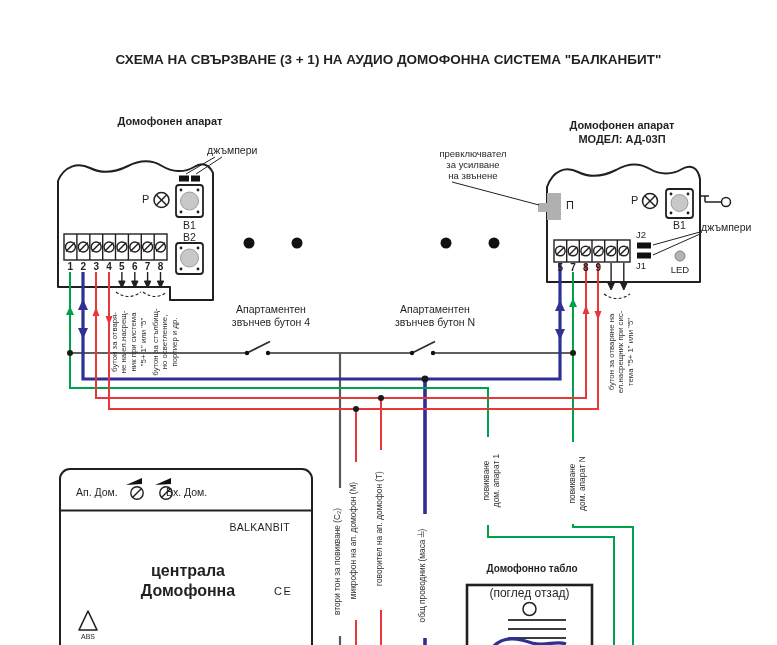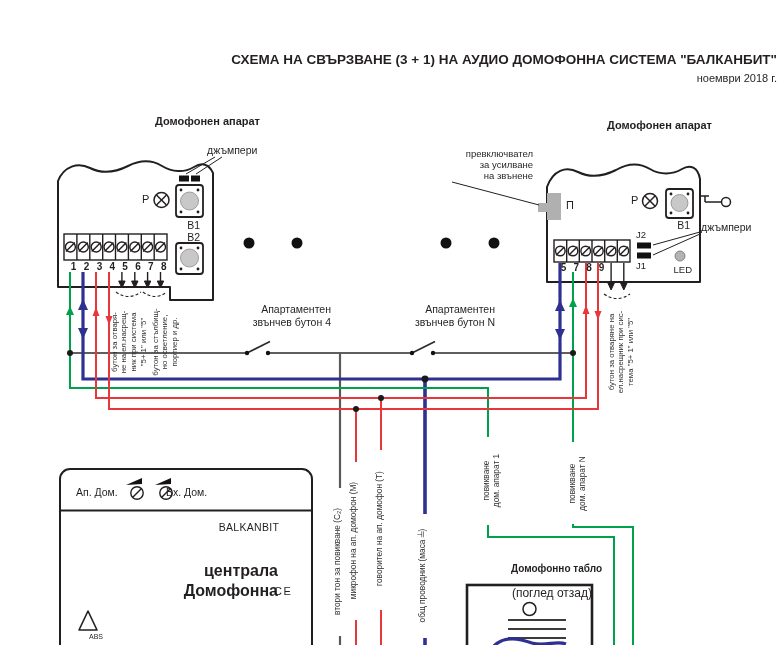--- a/index.html
+++ b/index.html
@@ -1,19 +1,19 @@
 <!DOCTYPE html>
 <html><head>
 <meta charset="utf-8">
 <style>
   html,body{margin:0;padding:0;background:#fff;}
   #canvas{position:relative;width:777px;height:645px;overflow:hidden;background:#fff;
           font-family:"Liberation Sans","DejaVu Sans",sans-serif;color:#231f20;}
   .abs{position:absolute;}
-  .ctr{text-align:right;}
+  .ctr{text-align:center;}
   .bold{font-weight:bold;}
   svg{position:absolute;left:0;top:0;}
   .vlabel{position:absolute;display:flex;flex-direction:column;align-items:center;justify-content:center;
           transform:rotate(-90deg);white-space:nowrap;color:#2f2f2f;}
   .lines div{white-space:nowrap;}
 </style>
 </head>
 <body>
 
 <div id="canvas">
@@ -245,21 +245,20 @@
     <g stroke="#3c3c3c" stroke-width="2">
       <line x1="508" y1="620" x2="566" y2="620"></line>
           <line x1="508" y1="629" x2="566" y2="629"></line>
           <line x1="508" y1="638" x2="566" y2="638"></line>
     </g>
     <path d="M494,646 C505,635 520,639 532,643 C545,647 556,640 566,644" stroke="#2e3192" stroke-width="3.2" fill="none"></path>
   </g>
 </svg>
 
 <div class="abs ctr bold" style="left:0;top:52px;width:777px;font-size:13.5px;">СХЕМА НА СВЪРЗВАНЕ (3 + 1) НА АУДИО ДОМОФОННА СИСТЕМА "БАЛКАНБИТ"</div>
-<div class="abs ctr" style="left:0;top:72px;width:777px;font-size:11px;">ноември 2018 г.</div>
 
 <div class="abs ctr bold lines" style="left:80px;top:114px;width:180px;font-size:11px;line-height:14px;">
   <div>Домофонен апарат</div>
 </div>
 <div class="abs" style="left:207px;top:144px;font-size:10.5px;">джъмпери</div>
 <div class="abs" style="left:142px;top:193px;font-size:11px;">P</div>
 <div class="abs ctr" style="left:179px;top:219px;width:21px;font-size:10.5px;">B1</div>
 <div class="abs ctr" style="left:179px;top:231px;width:21px;font-size:10.5px;">B2</div>
 
 <div>
@@ -268,20 +267,21 @@
   <span class="abs ctr" style="left:90.2px;top:261px;width:12px;font-size:10px;font-weight:600;">3</span>
   <span class="abs ctr" style="left:103px;top:261px;width:12px;font-size:10px;font-weight:600;">4</span>
   <span class="abs ctr" style="left:115.9px;top:261px;width:12px;font-size:10px;font-weight:600;">5</span>
   <span class="abs ctr" style="left:128.8px;top:261px;width:12px;font-size:10px;font-weight:600;">6</span>
   <span class="abs ctr" style="left:141.6px;top:261px;width:12px;font-size:10px;font-weight:600;">7</span>
   <span class="abs ctr" style="left:154.5px;top:261px;width:12px;font-size:10px;font-weight:600;">8</span>
 </div>
 
 <div class="abs ctr bold lines" style="left:532px;top:118px;width:180px;font-size:11px;line-height:14px;">
   <div>Домофонен апарат</div>
+  <div>МОДЕЛ: АД-03П</div>
 </div>
 <div class="abs ctr lines" style="left:413px;top:148px;width:120px;font-size:9.5px;line-height:11px;">
   <div>превключвател</div>
   <div>за усилване</div>
   <div>на звънене</div>
 </div>
 <div class="abs" style="left:566px;top:199px;font-size:11px;">П</div>
 <div class="abs" style="left:631px;top:194px;font-size:11px;">P</div>
 <div class="abs ctr" style="left:669px;top:219px;width:21px;font-size:10.5px;">B1</div>
 <div class="abs" style="left:636px;top:229px;font-size:9.5px;">J2</div>
@@ -330,21 +330,21 @@
   <div>повикване</div>
   <div>дом. апарат 1</div>
 </div>
 <div class="vlabel lines" style="left:535px;top:474px;width:84px;height:19px;font-size:8.3px;line-height:9.5px;">
   <div>повикване</div>
   <div>дом. апарат N</div>
 </div>
 
 <div class="abs" style="left:76px;top:486px;font-size:10.5px;">Ап. Дом.</div>
 <div class="abs" style="left:166px;top:486px;font-size:10.5px;">Вх. Дом.</div>
-<div class="abs" style="left:208px;top:521px;width:82px;text-align:center;font-size:10.5px;letter-spacing:0.3px;">BALKANBIT</div>
+<div class="abs" style="left:208px;top:521px;width:82px;text-align:right;font-size:10.5px;letter-spacing:0.3px;">BALKANBIT</div>
 <div class="abs ctr bold lines" style="left:98px;top:561px;width:180px;font-size:16px;line-height:20px;">
   <div>централа</div>
   <div>Домофонна</div>
 </div>
 <div class="abs ctr" style="left:73px;top:633px;width:30px;font-size:7px;">ABS</div>
 <div class="abs" style="left:274px;top:585px;font-size:11px;letter-spacing:1.5px;">CE</div>
 
 <div class="abs ctr bold" style="left:462px;top:563px;width:140px;font-size:10px;">Домофонно табло</div>
 <div class="abs ctr" style="left:467px;top:586px;width:125px;font-size:12px;">(поглед отзад)</div>
 

